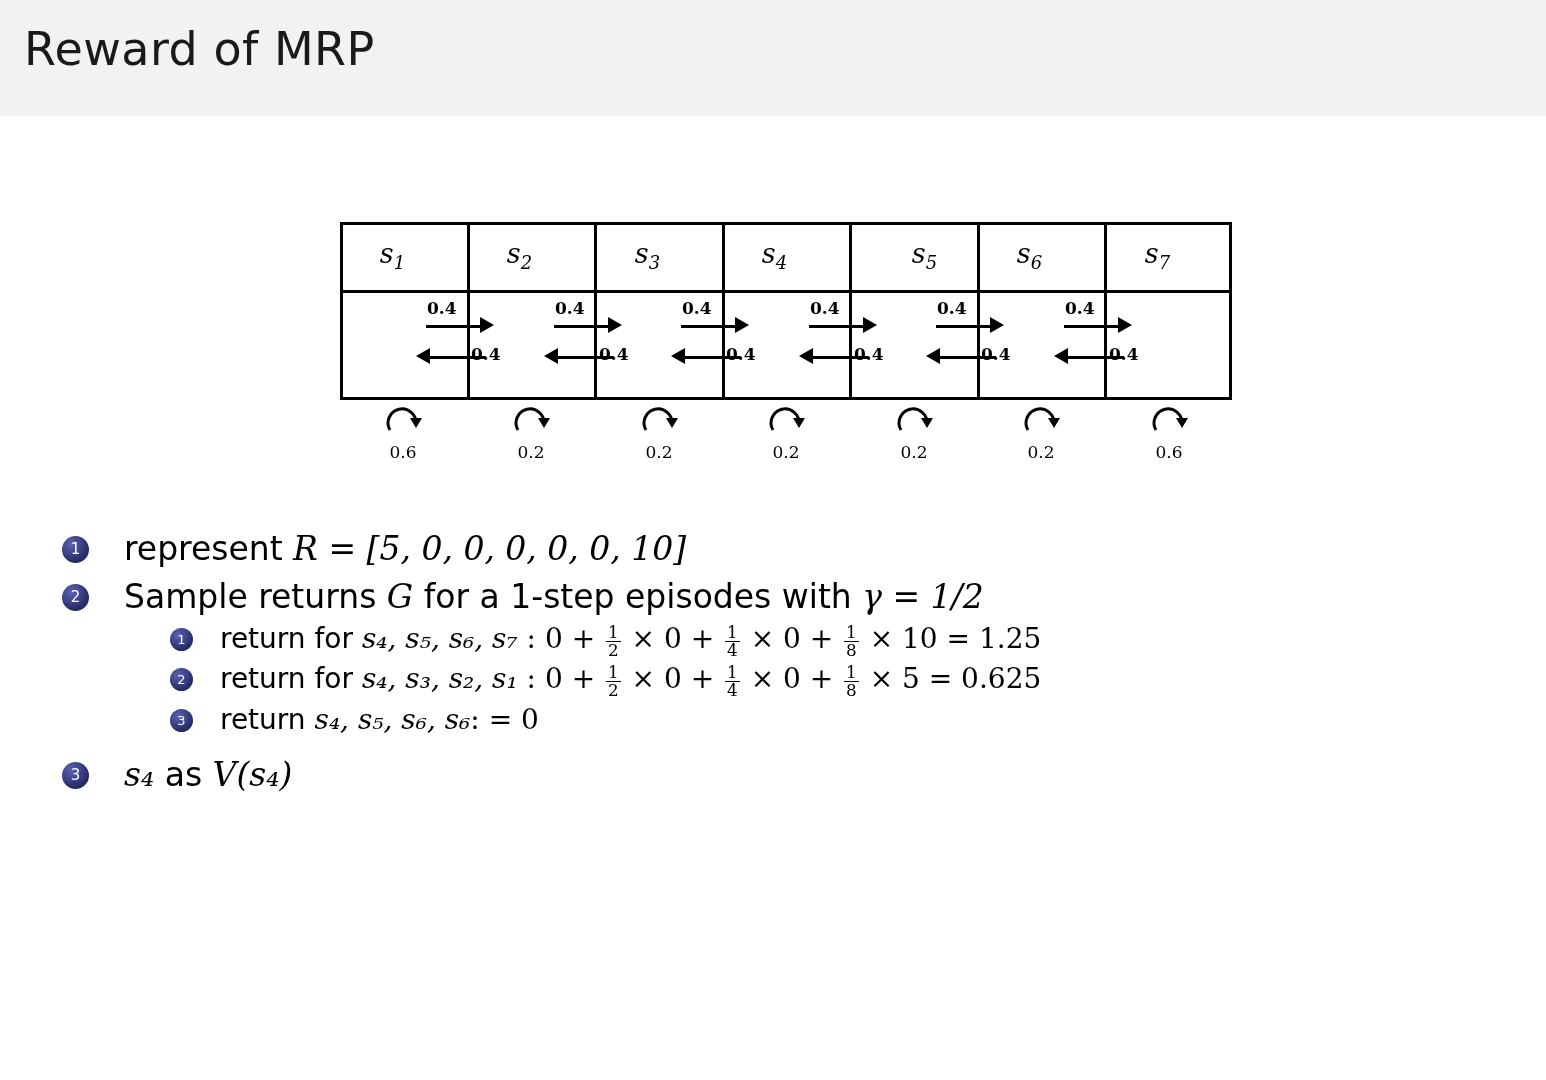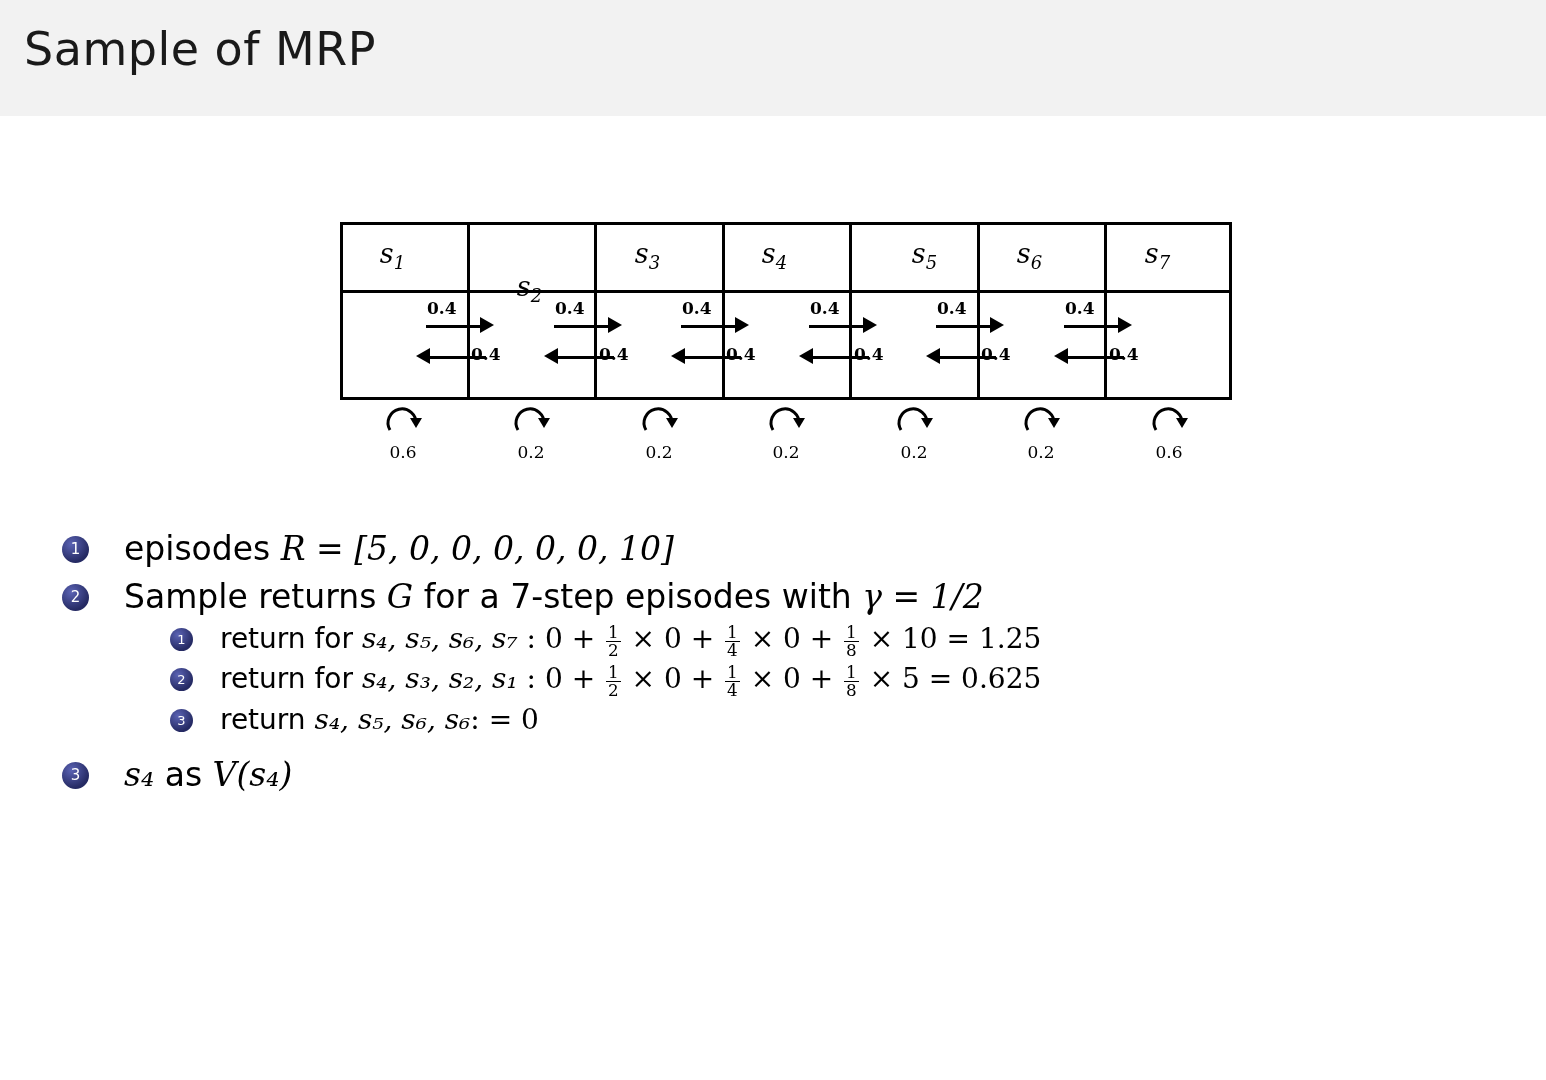--- a/index.html
+++ b/index.html
@@ -180,39 +180,39 @@
     margin: 0 2px;
   }
   .frac .num { display: block; padding: 0 2px; }
   .frac .den { display: block; border-top: 1.5px solid #000; padding: 0 2px; }
   sub { font-size: 0.66em; }
 </style>
 </head>
 <body>
 
 <div class="title-bar">
-  <div class="title-text">Sample of MRP</div>
+  <div class="title-text">Reward of MRP</div>
 </div>
 
 <div class="diagram">
 
   <div class="chain-box"></div>
   <div class="row-div"></div>
 
   <div class="cell-div" style="left:127px;"></div>
   <div class="cell-div" style="left:254px;"></div>
   <div class="cell-div" style="left:382px;"></div>
   <div class="cell-div" style="left:509px;"></div>
   <div class="cell-div" style="left:637px;"></div>
   <div class="cell-div" style="left:764px;"></div>
 
   <div class="state-label" style="left:0px;">
     <span class="math">s</span><sub class="math">1</sub>
   </div>
-  <div class="state-label" style="left:137px;margin-top:33px;">
+  <div class="state-label" style="left:127px;">
     <span class="math">s</span><sub class="math">2</sub>
   </div>
   <div class="state-label" style="left:255px;">
     <span class="math">s</span><sub class="math">3</sub>
   </div>
   <div class="state-label" style="left:382px;">
     <span class="math">s</span><sub class="math">4</sub>
   </div>
   <div class="state-label" style="left:510px;padding-left:22px;">
     <span class="math">s</span><sub class="math">5</sub>
@@ -341,28 +341,28 @@
     </svg>
   </div>
   <div class="loop-lbl" style="left:799px; top:220px;">0.6</div>
 </div>
 
 <div class="content">
 
   <div class="lvl1-item">
     <span class="bullet">1</span>
     <div>
-      <span>episodes </span><span class="math">R = [5, 0, 0, 0, 0, 0, 10]</span>
+      <span>represent </span><span class="math">R = [5, 0, 0, 0, 0, 0, 10]</span>
     </div>
   </div>
 
   <div class="lvl1-item">
     <span class="bullet">2</span>
     <div>
-      <span>Sample returns </span><span class="math">G</span><span> for a 7-step episodes with </span><span class="math">γ = 1/2</span>
+      <span>Sample returns </span><span class="math">G</span><span> for a 1-step episodes with </span><span class="math">γ = 1/2</span>
     </div>
 
     <div class="lvl2-list">
 
       <div class="lvl2-item">
         <span class="bullet small">1</span>
         <span>return for </span><span class="math">s₄, s₅, s₆, s₇</span><span class="mathup"> : 0 + </span><span class="frac"><span class="num">1</span><span class="den">2</span></span><span class="mathup"> × 0 + </span><span class="frac"><span class="num">1</span><span class="den">4</span></span><span class="mathup"> × 0 + </span><span class="frac"><span class="num">1</span><span class="den">8</span></span><span class="mathup"> × 10 = 1.25</span>
       </div>
 
       <div class="lvl2-item">

